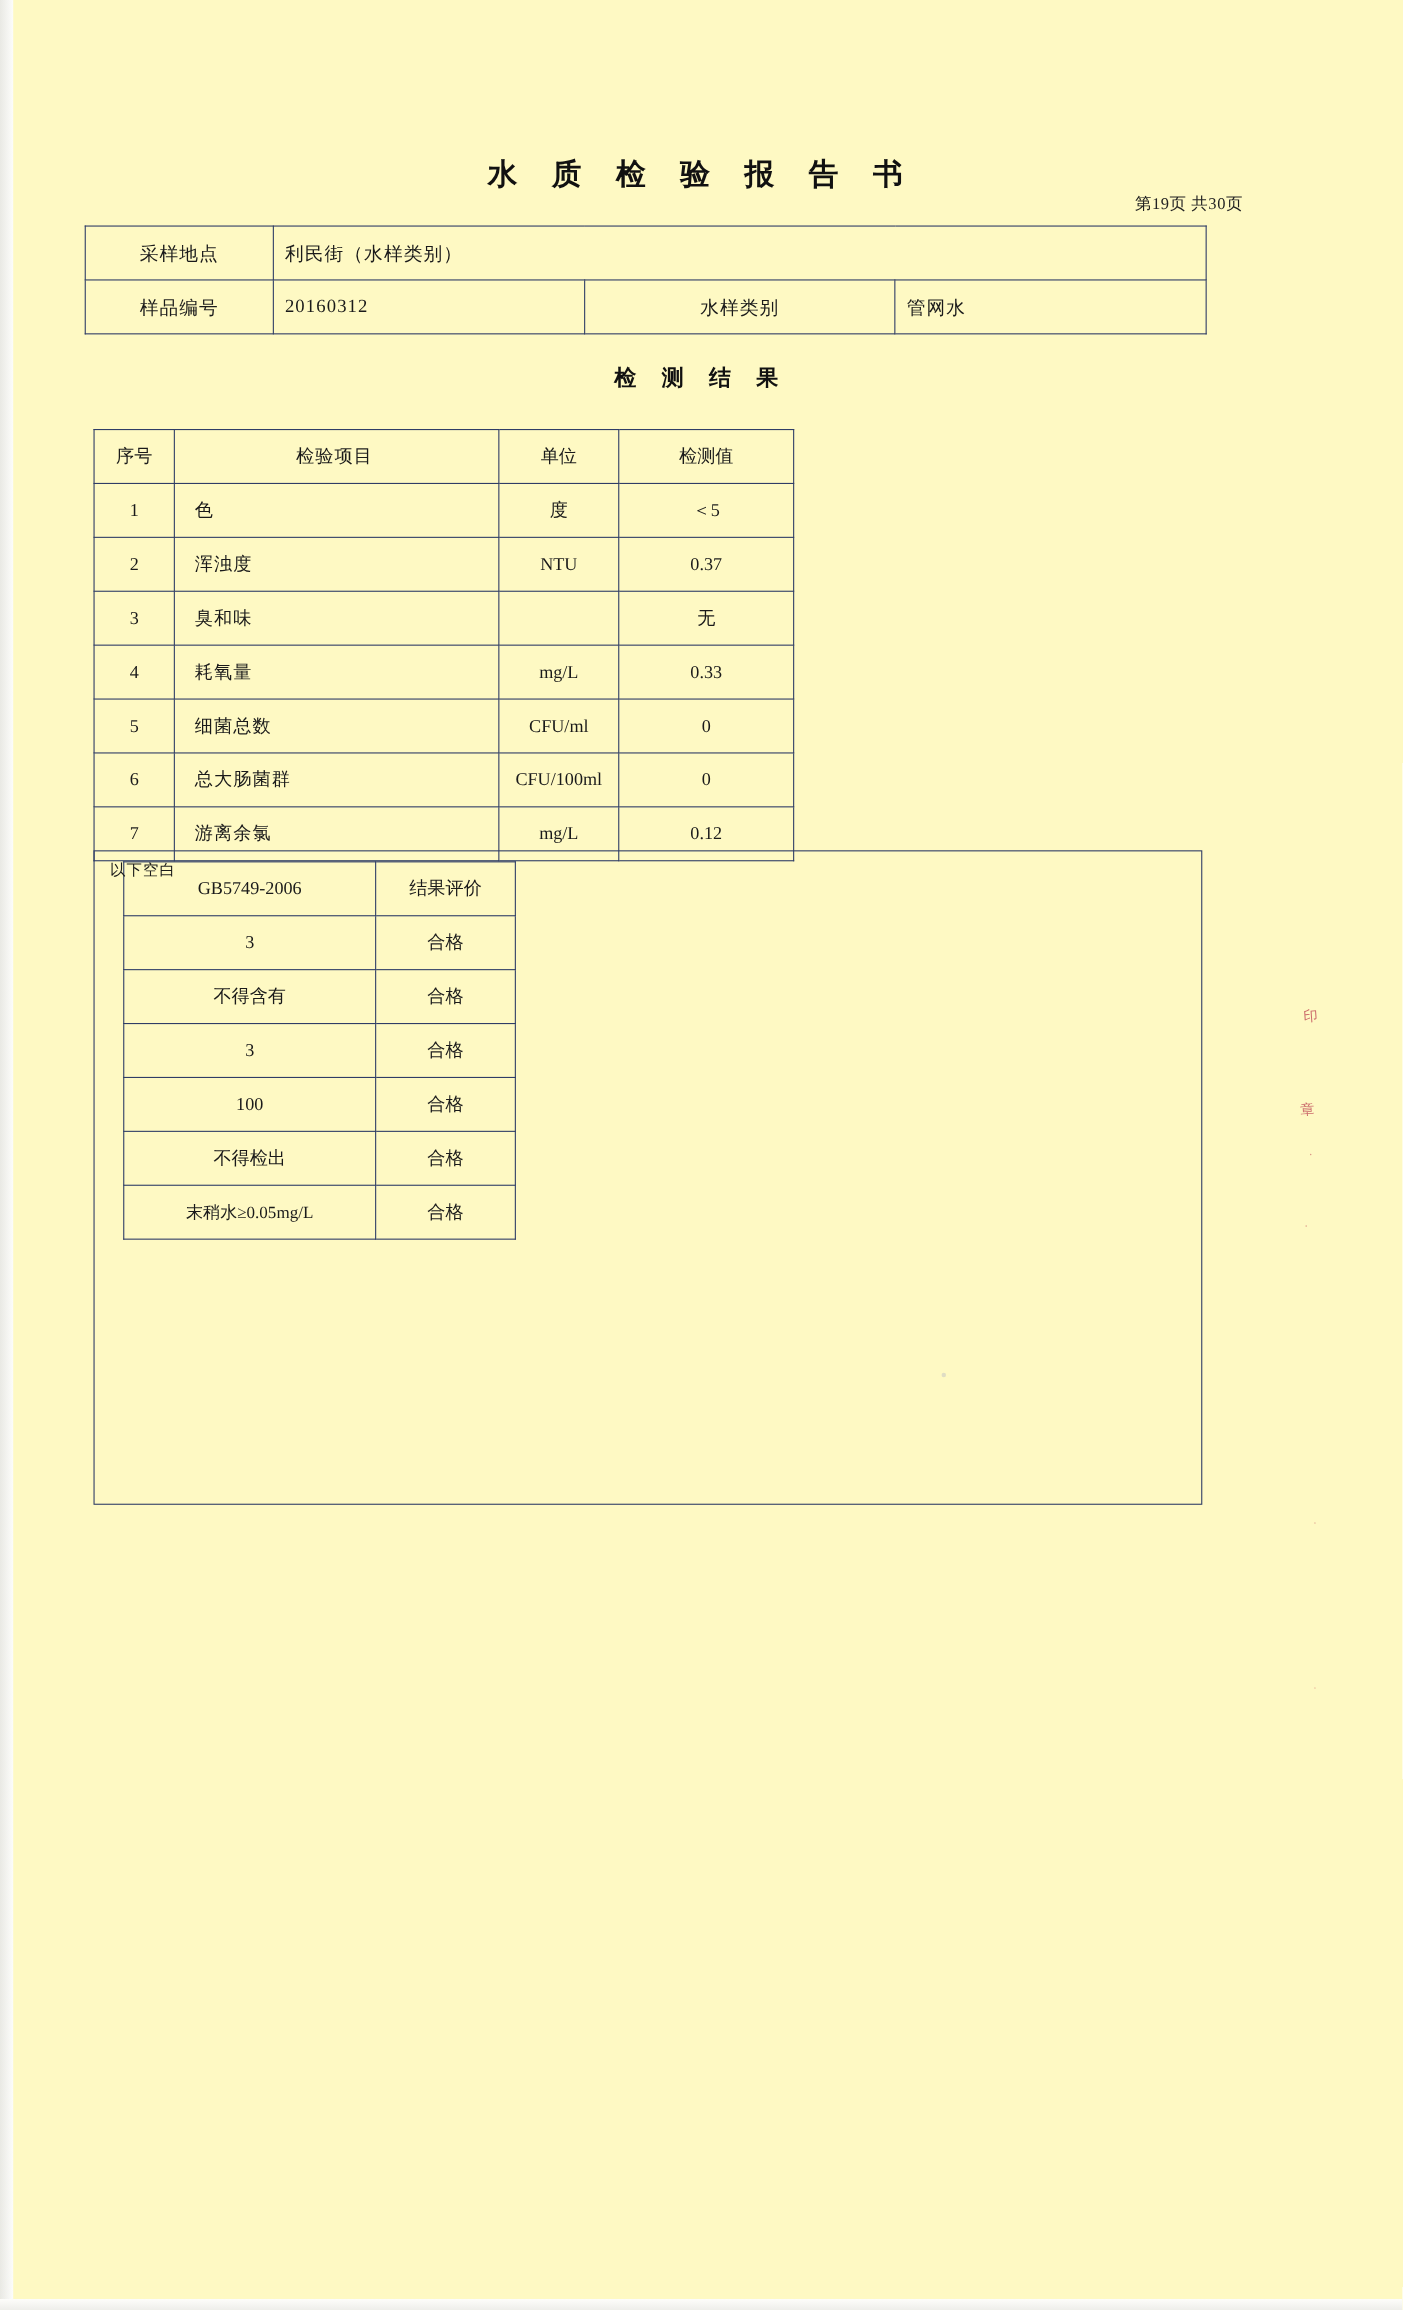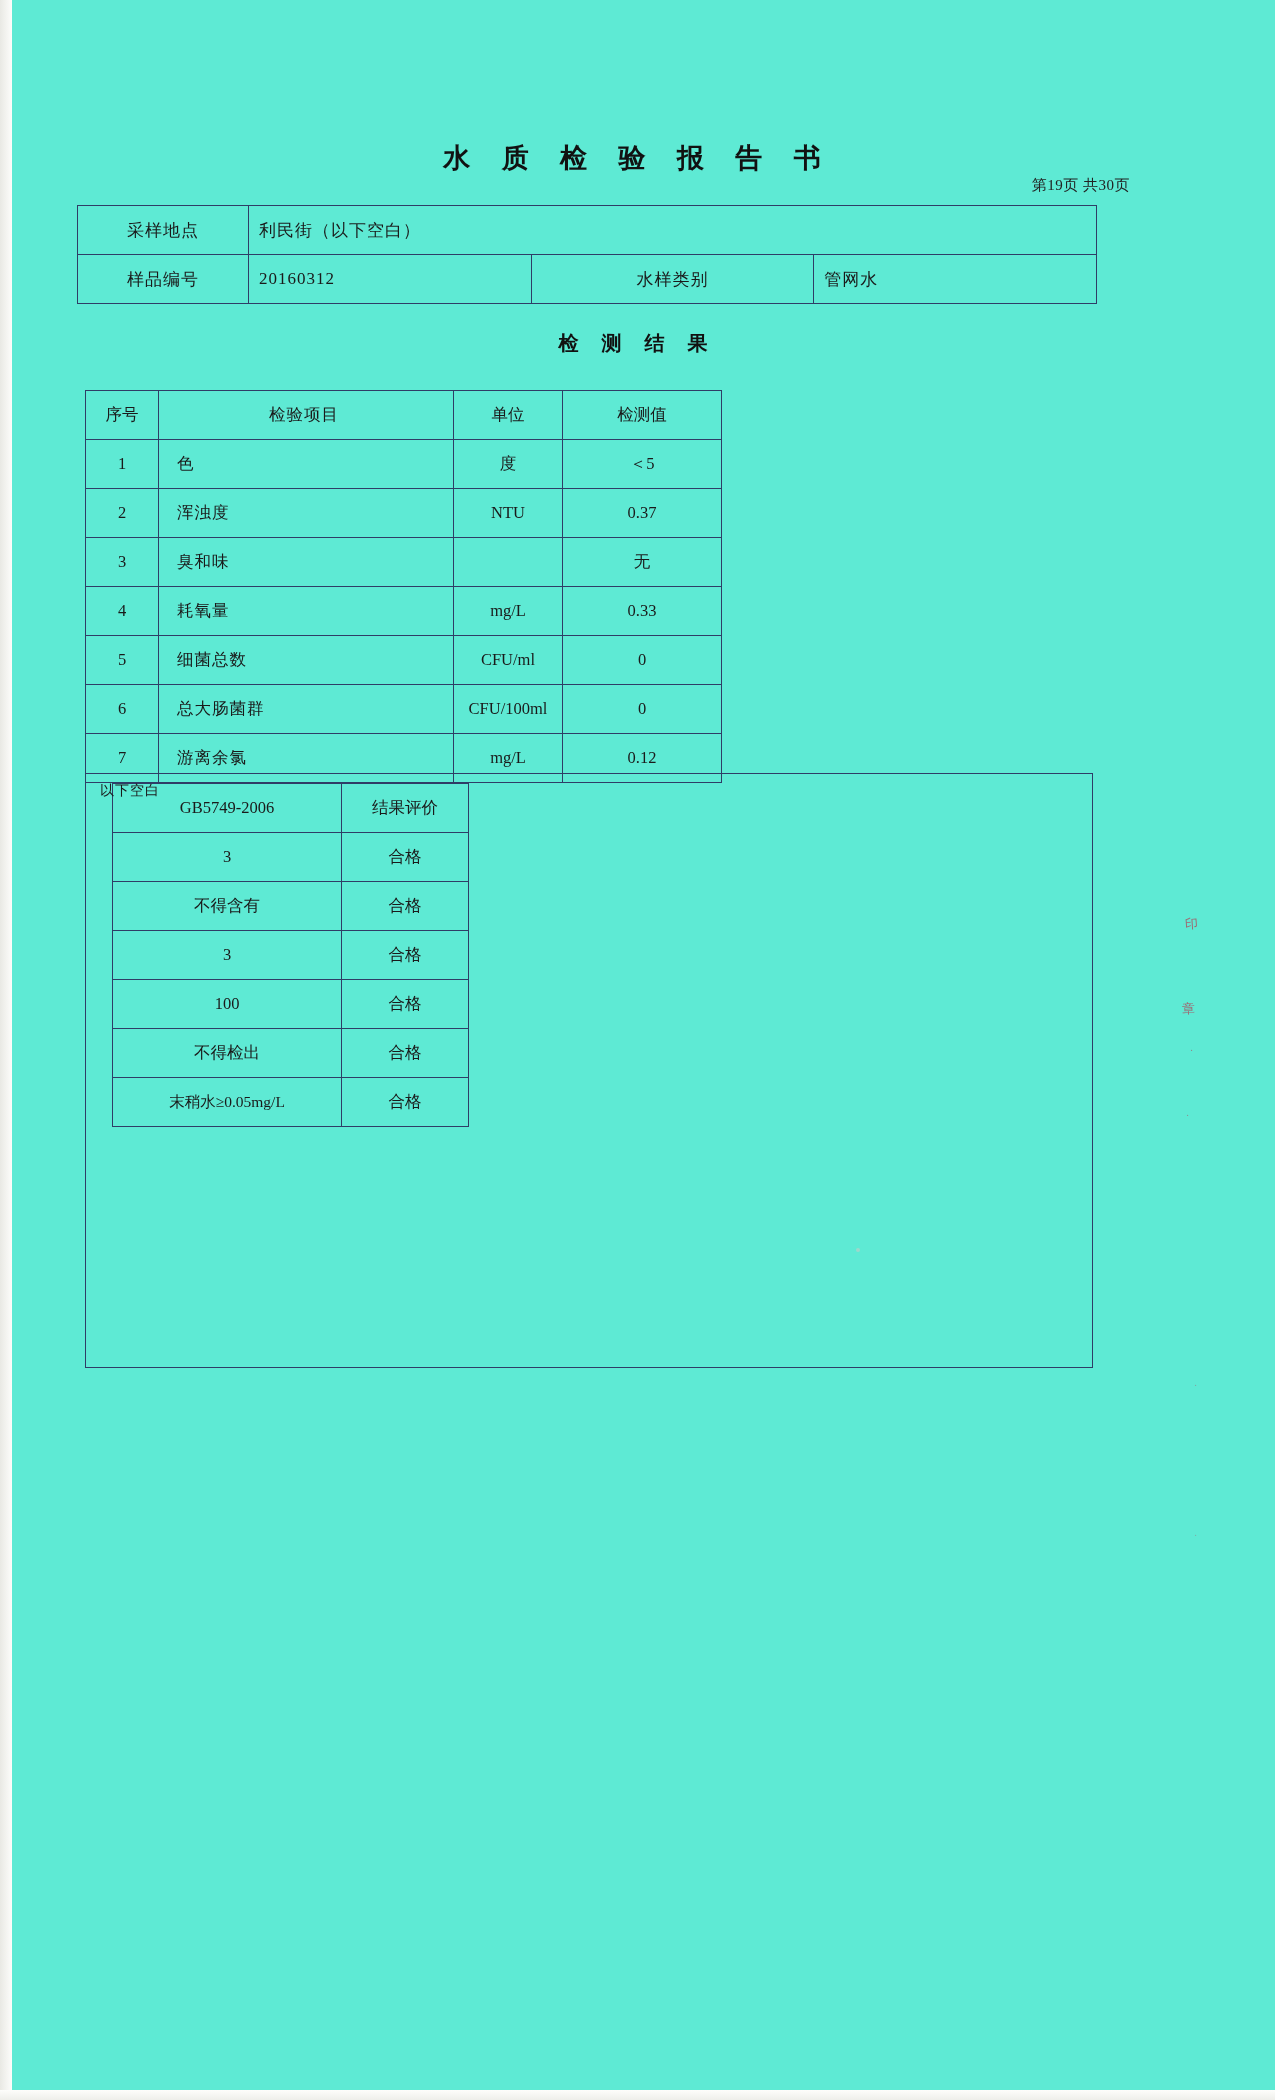--- a/index.html
+++ b/index.html
@@ -14,21 +14,21 @@
     font-family: "Liberation Serif", "DejaVu Serif", serif;
     color: #1a1a1a;
     overflow: hidden;
   }
 
   .page {
     position: absolute;
     left: 0; top: 0;
     width: 1275px;
     height: 2100px;
-    background: #5eead4;
+    background: #fef9c3;
   }
 
   
   .scan-edge-left {
     position: absolute;
     left: 0; top: 0;
     width: 12px; height: 2100px;
     background: linear-gradient(to right, #e9e9e4, #fdfdfb);
   }
   .scan-edge-bottom {
@@ -186,21 +186,21 @@
   <div class="scan-edge-left"></div>
   <div class="scan-edge-bottom"></div>
 
   <div class="doc-title">水 质 检 验 报 告 书</div>
   <div class="page-number">第19页  共30页</div>
 
   <table class="header-table">
     <tbody>
         <tr>
       <td class="hdr-label">采样地点</td>
-      <td class="hdr-value" colspan="3">利民街（以下空白）</td>
+      <td class="hdr-value" colspan="3">利民街（水样类别）</td>
     </tr>
     <tr>
       <td class="hdr-label">样品编号</td>
       <td class="hdr-value">20160312</td>
       <td class="hdr-label2">水样类别</td>
       <td class="hdr-value">管网水</td>
     </tr>
   </tbody>
     </table>
 

